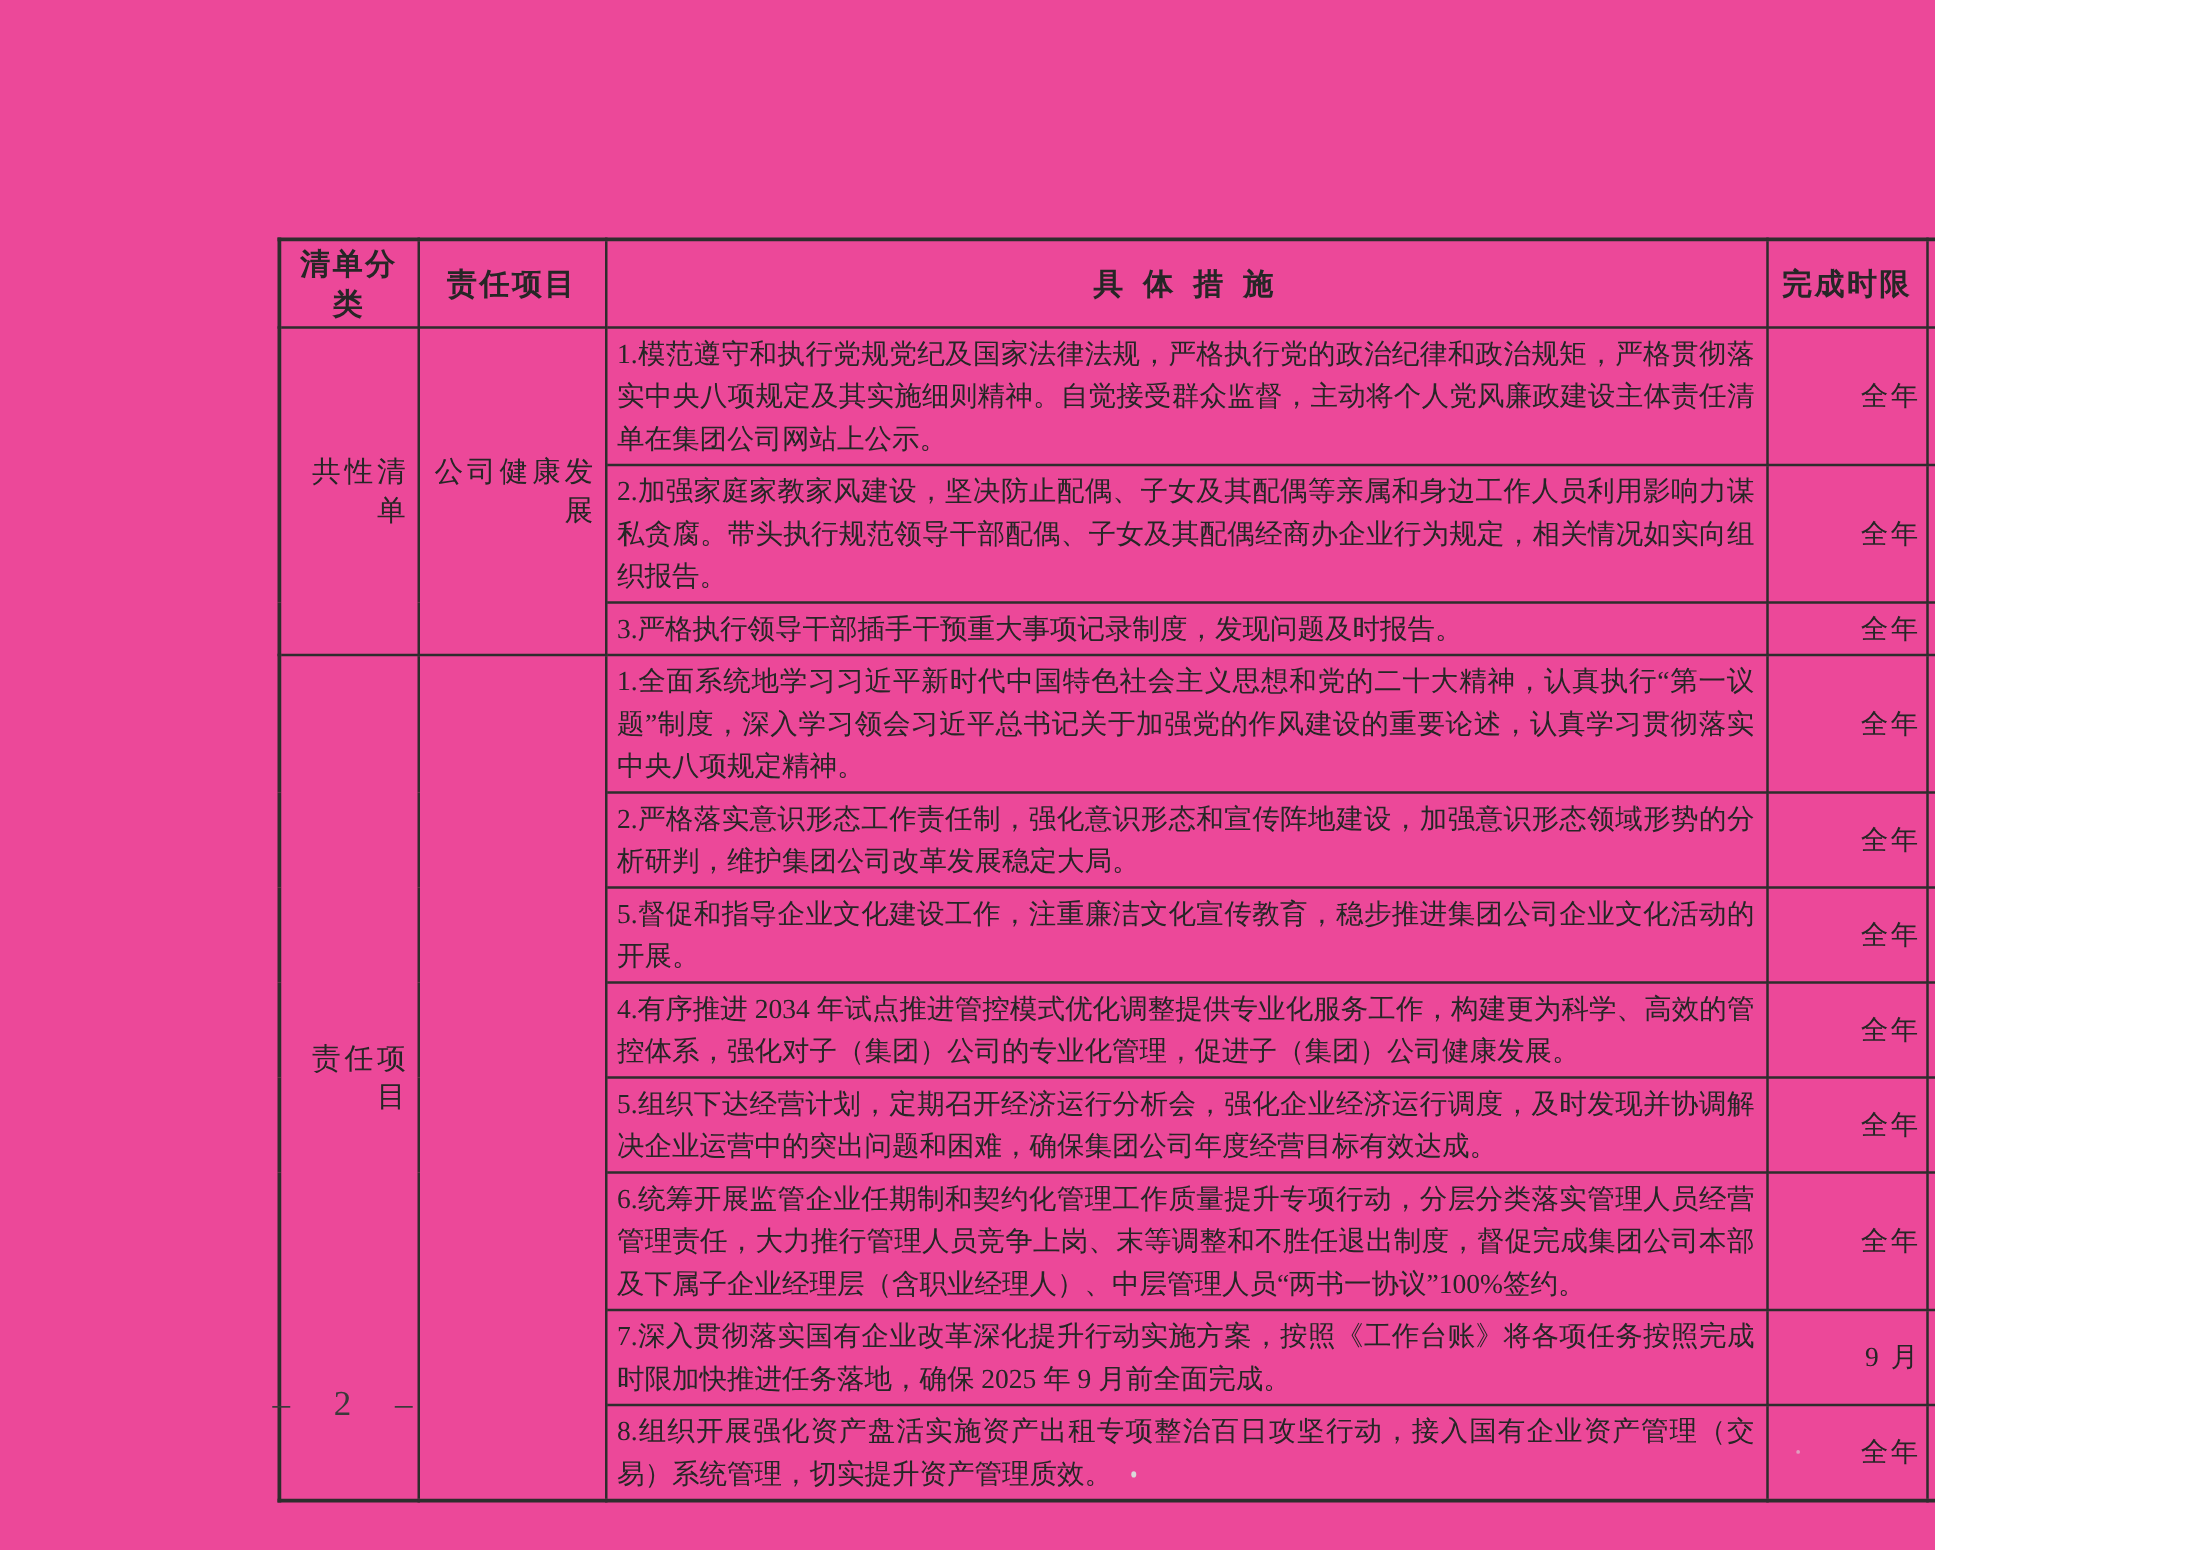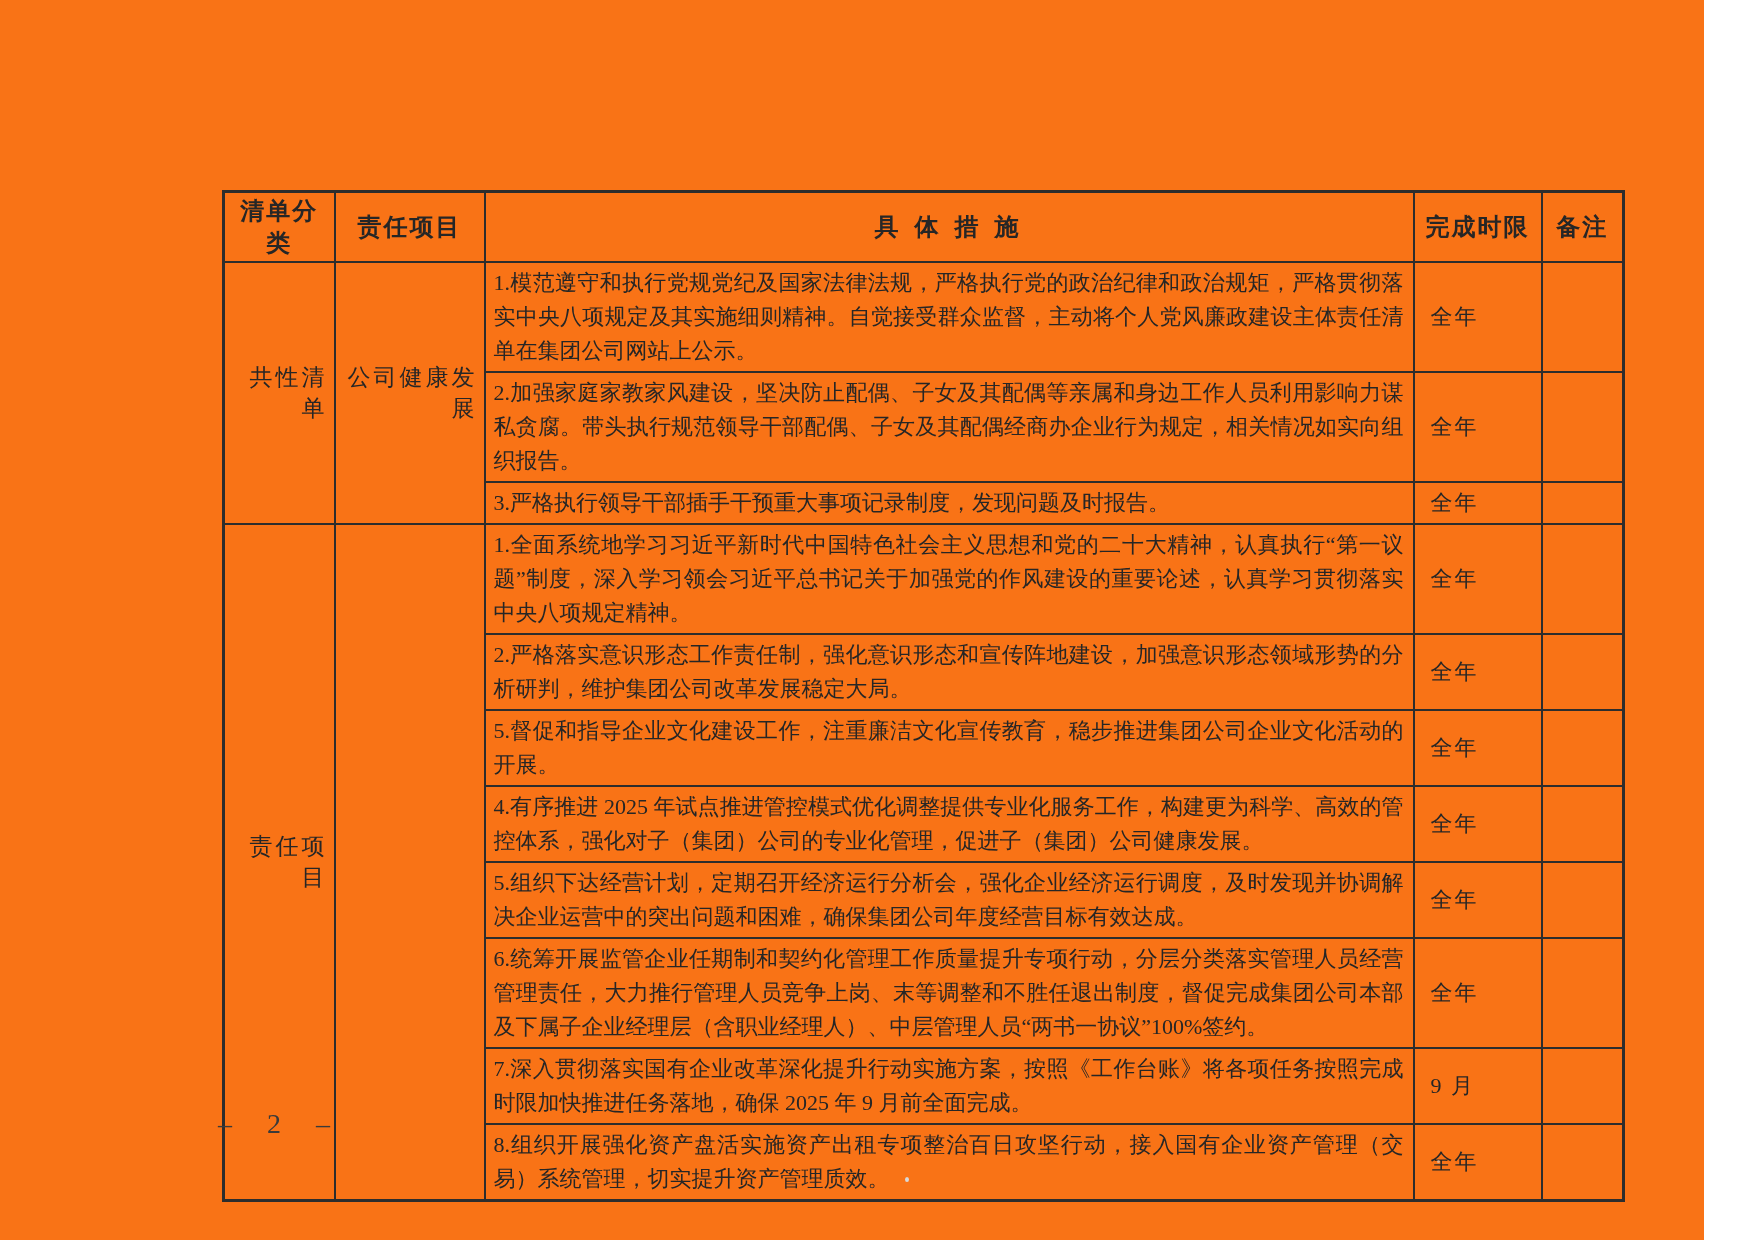--- a/index.html
+++ b/index.html
@@ -1,21 +1,21 @@
 <!DOCTYPE html>
 <html><head>
 <meta charset="utf-8">
 <style>
   * { margin: 0; padding: 0; box-sizing: border-box; }
   html, body { background: #ffffff; }
   .page {
     position: relative;
-    width: 1704px;
+    width: 1548px;
     height: 1240px;
-    background: #f97316;
+    background: #ec4899;
     overflow: hidden;
     font-family: "Liberation Serif", "DejaVu Serif", serif;
     color: #262626;
   }
   table.resp-table {
     position: absolute;
     left: 222px;
     top: 190px;
     width: 1400px;
     border-collapse: collapse;
@@ -43,24 +43,24 @@
   }
   td.measure {
     font-size: 22px;
     line-height: 34px;
     text-align: justify;
     text-justify: inter-character;
     padding: 3px 9px 3px 8px;
     margin-left: 40px;
   }
   td.deadline {
-    text-align: left;
+    text-align: right;
     font-size: 22px;
     letter-spacing: 2px;
-    padding: 2px 16px;
+    padding: 2px 4px;
   }
   td.remark { padding: 2px 4px; }
   .page-number {
     position: absolute;
     left: 218px;
     top: 1108px;
     font-size: 28px;
     letter-spacing: 14px;
     color: #3a3a3a;
     font-family: "Liberation Serif", "DejaVu Serif", serif;
@@ -126,21 +126,21 @@
         <td class="measure">2.严格落实意识形态工作责任制，强化意识形态和宣传阵地建设，加强意识形态领域形势的分析研判，维护集团公司改革发展稳定大局。</td>
         <td class="deadline">全年</td>
         <td class="remark"></td>
       </tr>
       <tr style="height:45px;">
         <td class="measure">5.督促和指导企业文化建设工作，注重廉洁文化宣传教育，稳步推进集团公司企业文化活动的开展。</td>
         <td class="deadline">全年</td>
         <td class="remark"></td>
       </tr>
       <tr style="height:70px;">
-        <td class="measure">4.有序推进 2025 年试点推进管控模式优化调整提供专业化服务工作，构建更为科学、高效的管控体系，强化对子（集团）公司的专业化管理，促进子（集团）公司健康发展。</td>
+        <td class="measure">4.有序推进 2034 年试点推进管控模式优化调整提供专业化服务工作，构建更为科学、高效的管控体系，强化对子（集团）公司的专业化管理，促进子（集团）公司健康发展。</td>
         <td class="deadline">全年</td>
         <td class="remark"></td>
       </tr>
       <tr style="height:74px;">
         <td class="measure">5.组织下达经营计划，定期召开经济运行分析会，强化企业经济运行调度，及时发现并协调解决企业运营中的突出问题和困难，确保集团公司年度经营目标有效达成。</td>
         <td class="deadline">全年</td>
         <td class="remark"></td>
       </tr>
       <tr style="height:103px;">
         <td class="measure">6.统筹开展监管企业任期制和契约化管理工作质量提升专项行动，分层分类落实管理人员经营管理责任，大力推行管理人员竞争上岗、末等调整和不胜任退出制度，督促完成集团公司本部及下属子企业经理层（含职业经理人）、中层管理人员“两书一协议”100%签约。</td>

